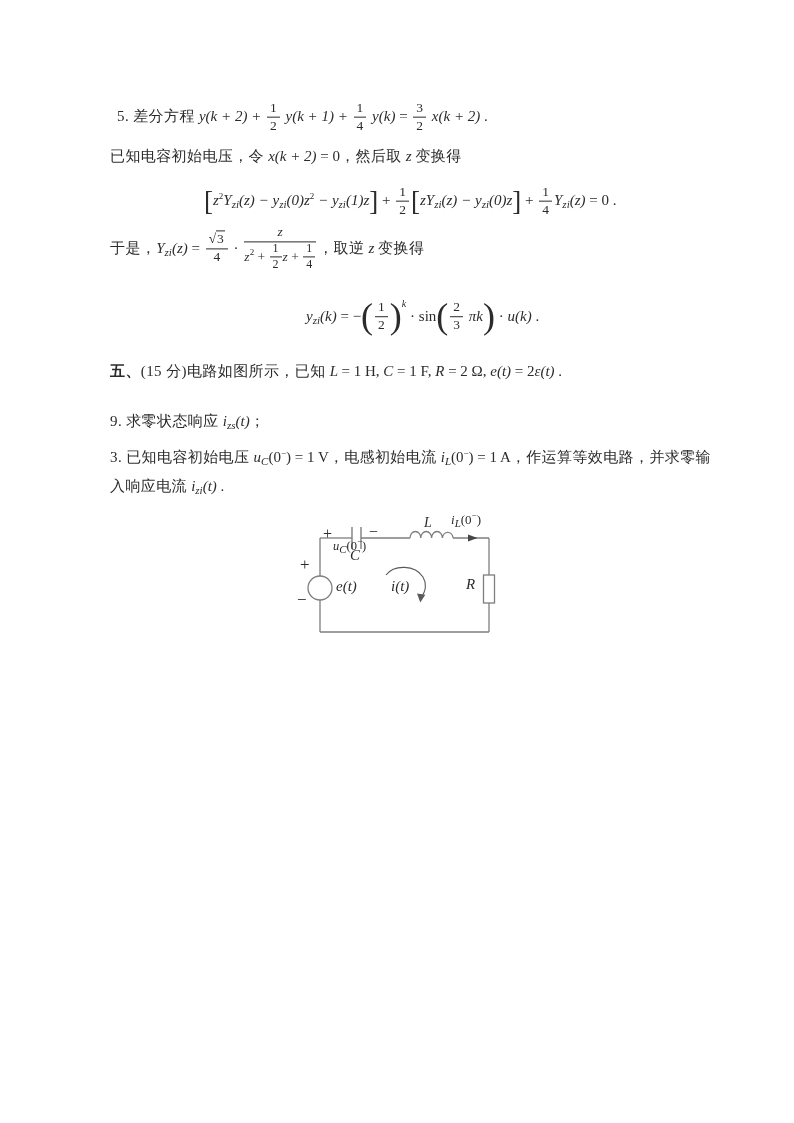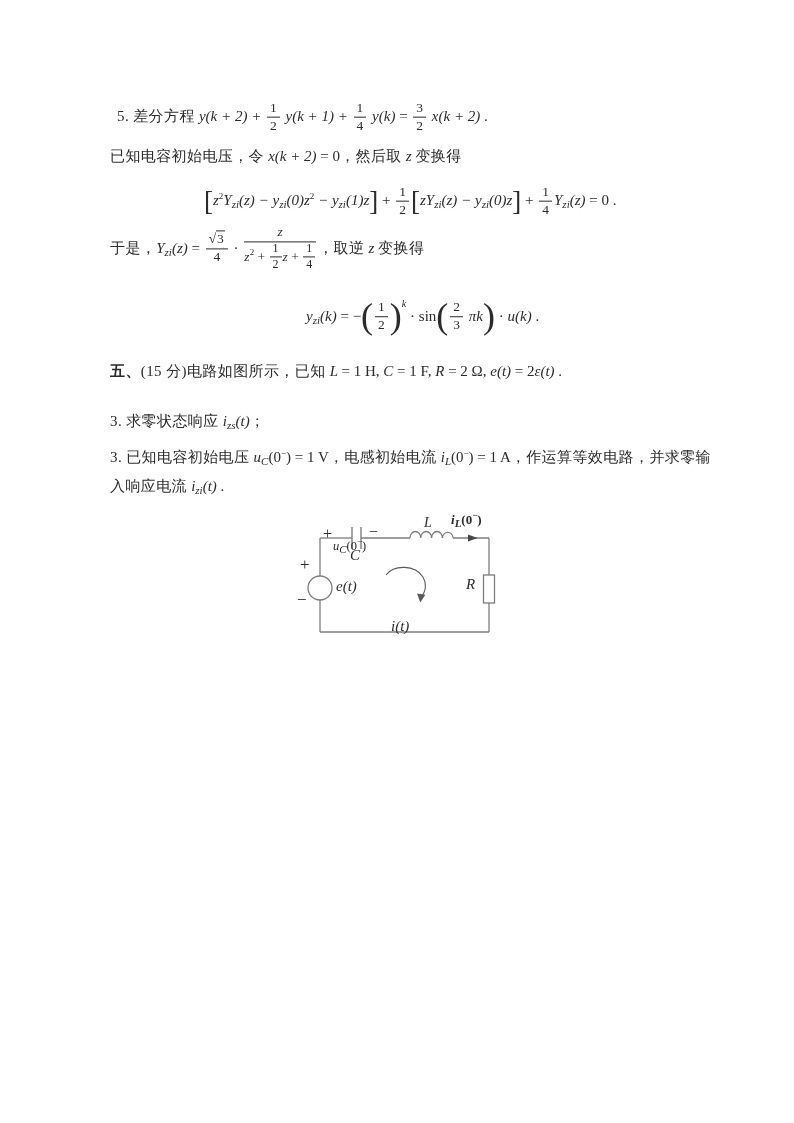--- a/index.html
+++ b/index.html
@@ -37,21 +37,21 @@
 
 <div class="page">
 
   <div class="tline" style="left:117px;top:118px;"><span class="m-c">5.  差分方程 </span><span class="m-i">y(k + 2) + </span><span class="m-frac"><span class="m-num"><span class="m-u">1</span></span><span class="m-den"><span class="m-u">2</span></span></span><span class="m-i"> y(k + 1) + </span><span class="m-frac"><span class="m-num"><span class="m-u">1</span></span><span class="m-den"><span class="m-u">4</span></span></span><span class="m-i"> y(k) </span><span class="m-u">= </span><span class="m-frac"><span class="m-num"><span class="m-u">3</span></span><span class="m-den"><span class="m-u">2</span></span></span><span class="m-i"> x(k + 2)</span><span class="m-u"> .</span></div>
   <div class="tline" style="left:110px;top:156px;"><span class="m-c">已知电容初始电压，令 </span><span class="m-i">x(k + 2) </span><span class="m-u">= 0</span><span class="m-c">，然后取 </span><span class="m-i">z </span><span class="m-c">变换得</span></div>
   <div class="tline" style="left:204px;top:202px;"><span class="m-big">[</span><span class="m-i">z</span><span class="m-sp">2</span><span class="m-i">Y</span><span class="m-sb">zi</span><span class="m-i">(z) − y</span><span class="m-sb">zi</span><span class="m-i">(0)z</span><span class="m-sp">2</span><span class="m-i"> − y</span><span class="m-sb">zi</span><span class="m-i">(1)z</span><span class="m-big">]</span><span class="m-u"> + </span><span class="m-frac"><span class="m-num"><span class="m-u">1</span></span><span class="m-den"><span class="m-u">2</span></span></span><span class="m-big">[</span><span class="m-i">zY</span><span class="m-sb">zi</span><span class="m-i">(z) − y</span><span class="m-sb">zi</span><span class="m-i">(0)z</span><span class="m-big">]</span><span class="m-u"> + </span><span class="m-frac"><span class="m-num"><span class="m-u">1</span></span><span class="m-den"><span class="m-u">4</span></span></span><span class="m-i">Y</span><span class="m-sb">zi</span><span class="m-i">(z) </span><span class="m-u">= 0 .</span></div>
   <div class="tline" style="left:110px;top:250px;"><span class="m-c">于是，</span><span class="m-i">Y</span><span class="m-sb">zi</span><span class="m-i">(z) </span><span class="m-u">= </span><span class="m-frac"><span class="m-num"><span class="m-rad"><span class="m-radsign">√</span><span class="m-radarg">3</span></span></span><span class="m-den"><span class="m-u">4</span></span></span><span class="m-u"> · </span><span class="m-frac"><span class="m-num"><span class="m-i">z</span></span><span class="m-den"><span class="m-i">z</span><span class="m-sp">2</span><span class="m-u"> + </span><span class="m-frac"><span class="m-num"><span class="m-u">1</span></span><span class="m-den"><span class="m-u">2</span></span></span><span class="m-i">z</span><span class="m-u"> + </span><span class="m-frac"><span class="m-num"><span class="m-u">1</span></span><span class="m-den"><span class="m-u">4</span></span></span></span></span><span class="m-c">，取逆 </span><span class="m-i">z </span><span class="m-c">变换得</span></div>
   <div class="tline" style="left:306px;top:315px;"><span class="m-i">y</span><span class="m-sb">zi</span><span class="m-i">(k) </span><span class="m-u">= −</span><span class="m-bigger">(</span><span class="m-frac"><span class="m-num"><span class="m-u">1</span></span><span class="m-den"><span class="m-u">2</span></span></span><span class="m-bigger">)</span><span class="m-sph">k</span><span class="m-u"> · sin</span><span class="m-bigger">(</span><span class="m-frac"><span class="m-num"><span class="m-u">2</span></span><span class="m-den"><span class="m-u">3</span></span></span><span class="m-i"> πk</span><span class="m-bigger">)</span><span class="m-u"> · </span><span class="m-i">u(k)</span><span class="m-u"> .</span></div>
 
   <div class="tline" style="left:110px;top:371px;"><span class="m-h">五、</span><span class="m-c">(15 分)电路如图所示，已知 </span><span class="m-i">L </span><span class="m-u">= 1 H, </span><span class="m-i">C </span><span class="m-u">= 1 F, </span><span class="m-i">R </span><span class="m-u">= 2 Ω, </span><span class="m-i">e(t) </span><span class="m-u">= 2</span><span class="m-i">ε(t)</span><span class="m-u"> .</span></div>
-  <div class="tline" style="left:110px;top:423px;"><span class="m-c">3.  求零状态响应 </span><span class="m-i">i</span><span class="m-sb">zs</span><span class="m-i">(t)</span><span class="m-c">；</span></div>
+  <div class="tline" style="left:110px;top:423px;"><span class="m-c">9.  求零状态响应 </span><span class="m-i">i</span><span class="m-sb">zs</span><span class="m-i">(t)</span><span class="m-c">；</span></div>
   <div class="tline" style="left:110px;top:457px;"><span class="m-c">3.  已知电容初始电压 </span><span class="m-i">u</span><span class="m-sb">C</span><span class="m-u">(0</span><span class="m-sp">−</span><span class="m-u">) = 1 V</span><span class="m-c">，电感初始电流 </span><span class="m-i">i</span><span class="m-sb">L</span><span class="m-u">(0</span><span class="m-sp">−</span><span class="m-u">) = 1 A</span><span class="m-c">，作运算等效电路，并求零输</span></div>
   <div class="tline" style="left:110px;top:488px;"><span class="m-c">入响应电流 </span><span class="m-i">i</span><span class="m-sb">zi</span><span class="m-i">(t)</span><span class="m-u"> .</span></div>
 
   <svg class="circuit-svg" width="215" height="140" viewBox="0 0 215 140">
     <g stroke="#7e7e7e" stroke-width="1.3" fill="none">
 
       <g>
         <path d="M30,33 H62"></path>
         <path d="M71,33 H120"></path>
         <path d="M163,33 H199"></path>
@@ -91,20 +91,20 @@
 
     <polygon points="178,29.6 187.5,33 178,36.4" fill="#474747"></polygon>
     <polygon points="127,88.5 130.3,97.5 135.3,89.8" fill="#5a5a5a"></polygon>
   </svg>
 
   <span class="clabel" style="left:333px;top:537px;font-size:12.5px;"><span class="m-i">u</span><span class="m-sb">C</span><span class="m-u">(0</span><span class="m-sp">−</span><span class="m-u">)</span></span>
   <span class="clabel" style="left:323px;top:526px;font-size:16px;"><span class="m-u">+</span></span>
   <span class="clabel" style="left:369px;top:524px;font-size:16px;"><span class="m-u">−</span></span>
   <span class="clabel" style="left:350px;top:548px;font-size:15px;"><span class="m-i">C</span></span>
   <span class="clabel" style="left:424px;top:516px;font-size:14px;"><span class="m-i">L</span></span>
-  <span class="clabel" style="left:451px;top:511px;font-size:13px;font-weight:bold;"><span class="m-i">i</span><span class="m-sb">L</span><span class="m-u">(0</span><span class="m-sp">−</span><span class="m-u">)</span></span>
+  <span class="clabel" style="left:451px;top:511px;font-size:13px;"><span class="m-i">i</span><span class="m-sb">L</span><span class="m-u">(0</span><span class="m-sp">−</span><span class="m-u">)</span></span>
   <span class="clabel" style="left:300px;top:556px;font-size:17px;"><span class="m-u">+</span></span>
   <span class="clabel" style="left:297px;top:591px;font-size:17px;"><span class="m-u">−</span></span>
   <span class="clabel" style="left:336px;top:579px;font-size:15px;"><span class="m-i">e(t)</span></span>
-  <span class="clabel" style="left:391px;top:579px;font-size:15px;margin-top:40px;"><span class="m-i">i(t)</span></span>
+  <span class="clabel" style="left:391px;top:579px;font-size:15px;"><span class="m-i">i(t)</span></span>
   <span class="clabel" style="left:466px;top:577px;font-size:15px;"><span class="m-i">R</span></span>
 
 </div>
 
 </body></html>

